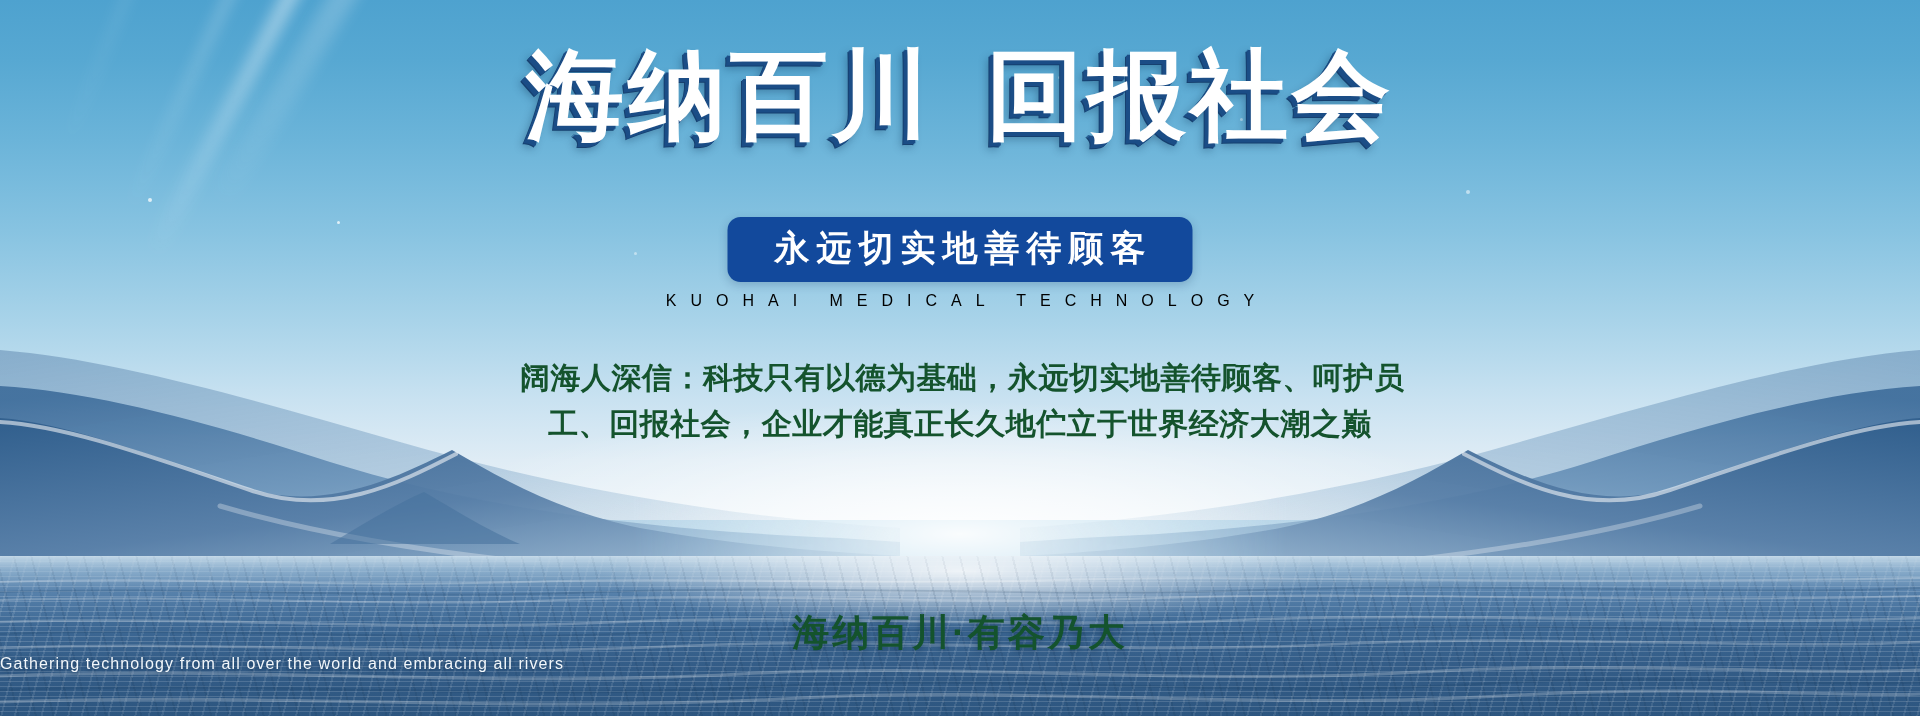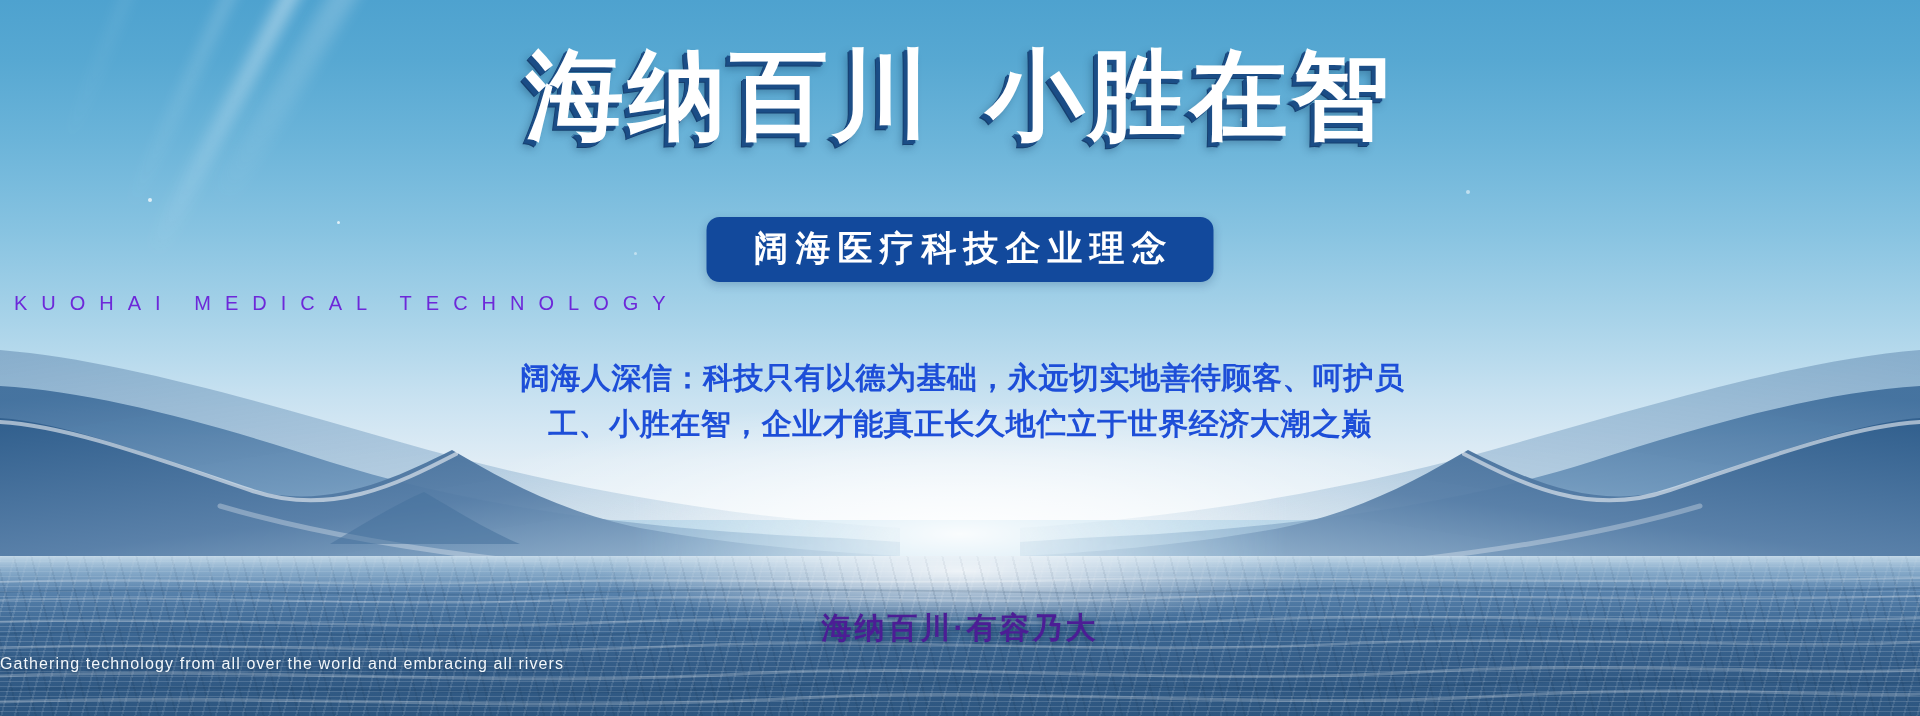--- a/index.html
+++ b/index.html
@@ -127,45 +127,46 @@
     font-weight:bold;
     letter-spacing:7px;
     line-height:1.25;
     white-space:nowrap;
     text-indent:7px;
     box-shadow:0 3px 10px rgba(12,45,90,.22);
   }
 
   .en-sub{
     position:absolute; left:0; top:292px; width:1920px;
-    font-size:20px;
-    color:#6d28d9;
+    text-align:center;
+    font-size:16px;
+    color:#000000;
     letter-spacing:14px;
     text-indent:14px;
     white-space:nowrap;
     font-weight:400;
   }
 
   .creed{
     position:absolute; left:50%; top:355px; transform:translateX(-50%);
     width:880px;
     text-align:center;
-    color:#1d4ed8;
+    color:#14532d;
     font-size:30px;
     font-weight:bold;
     line-height:46px;
     letter-spacing:.5px;
   }
   .creed .line{display:block;white-space:nowrap;}
 
   .motto{
     position:absolute; left:0; top:608px; width:1920px;
     text-align:center;
-    color:#4c1d95;
-    font-size:30px;
+    color:#14532d;
+    font-size:37px;
     font-weight:bold;
     letter-spacing:3px;
     white-space:nowrap;
     text-shadow:0 2px 7px rgba(14,44,76,.55);
   }
   .motto-en{
     position:absolute; left:0; top:655px; width:1920px;
     text-align:left;
     color:#f2f7fb;
     font-size:16px;
@@ -285,29 +286,29 @@
           <path d="M0,78 C230,70 430,88 660,76 C880,66 1100,86 1320,74 C1540,64 1760,80 1920,72" stroke-width="2"></path>
           <path d="M0,134 C270,124 500,146 780,130 C1000,118 1240,142 1480,128 C1680,116 1840,132 1920,126" stroke-width="2.5"></path>
         </g>
       </svg>
     </div>
   </div>
 
   <div class="content">
 
     <div class="headline">
-      <span>海纳百川</span><span class="gap"></span><span>小胜在智</span>
+      <span>海纳百川</span><span class="gap"></span><span>回报社会</span>
     </div>
 
-    <div class="badge">阔海医疗科技企业理念</div>
+    <div class="badge">永远切实地善待顾客</div>
 
     <div class="en-sub">KUOHAI MEDICAL TECHNOLOGY</div>
 
     <div class="creed">
       <span class="line">阔海人深信：科技只有以德为基础，永远切实地善待顾客、呵护员</span>
-      <span class="line">工、小胜在智，企业才能真正长久地伫立于世界经济大潮之巅</span>
+      <span class="line">工、回报社会，企业才能真正长久地伫立于世界经济大潮之巅</span>
     </div>
 
     <div class="motto">海纳百川·有容乃大</div>
     <div class="motto-en">Gathering technology from all over the world and embracing all rivers</div>
 
   </div>
 </div>
 
 </body></html>

